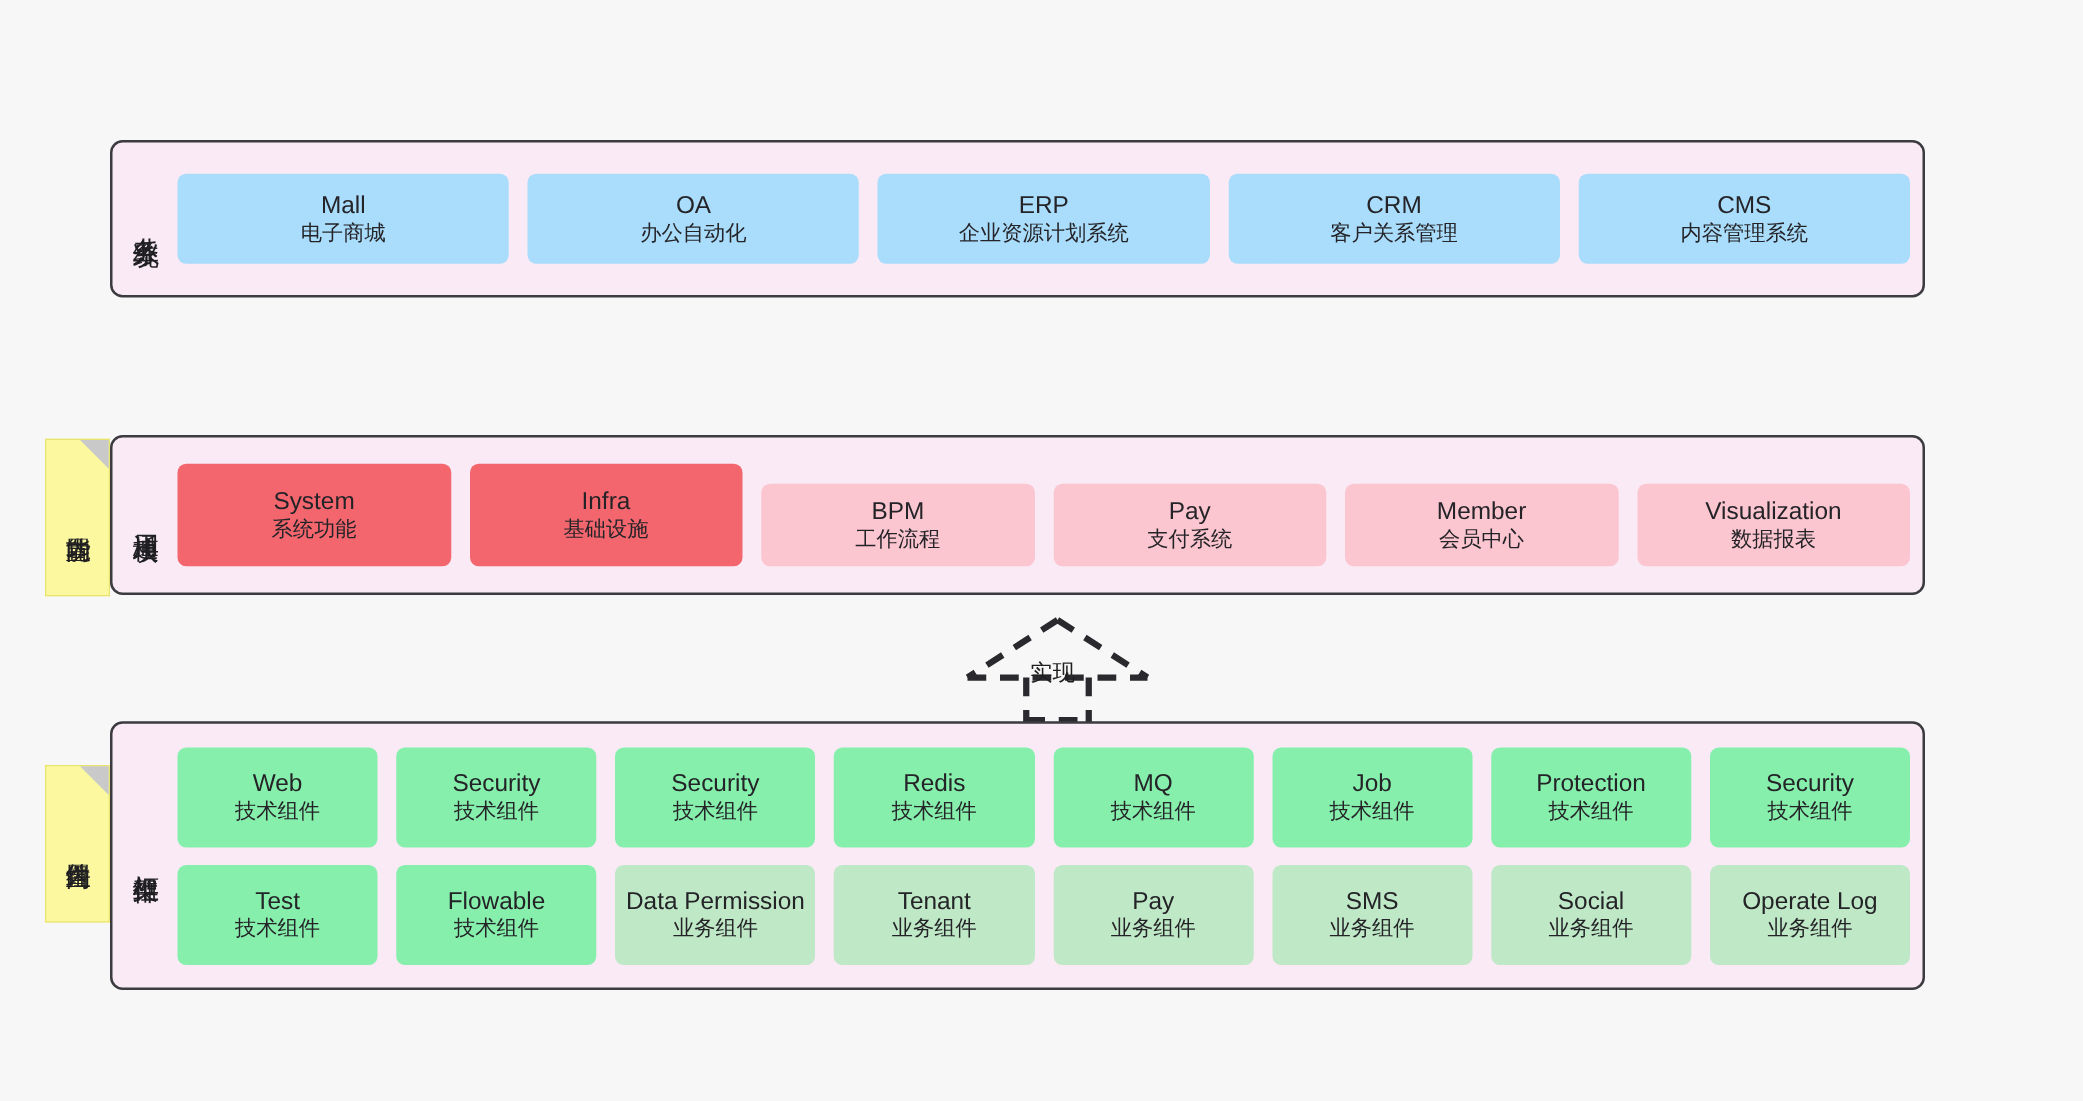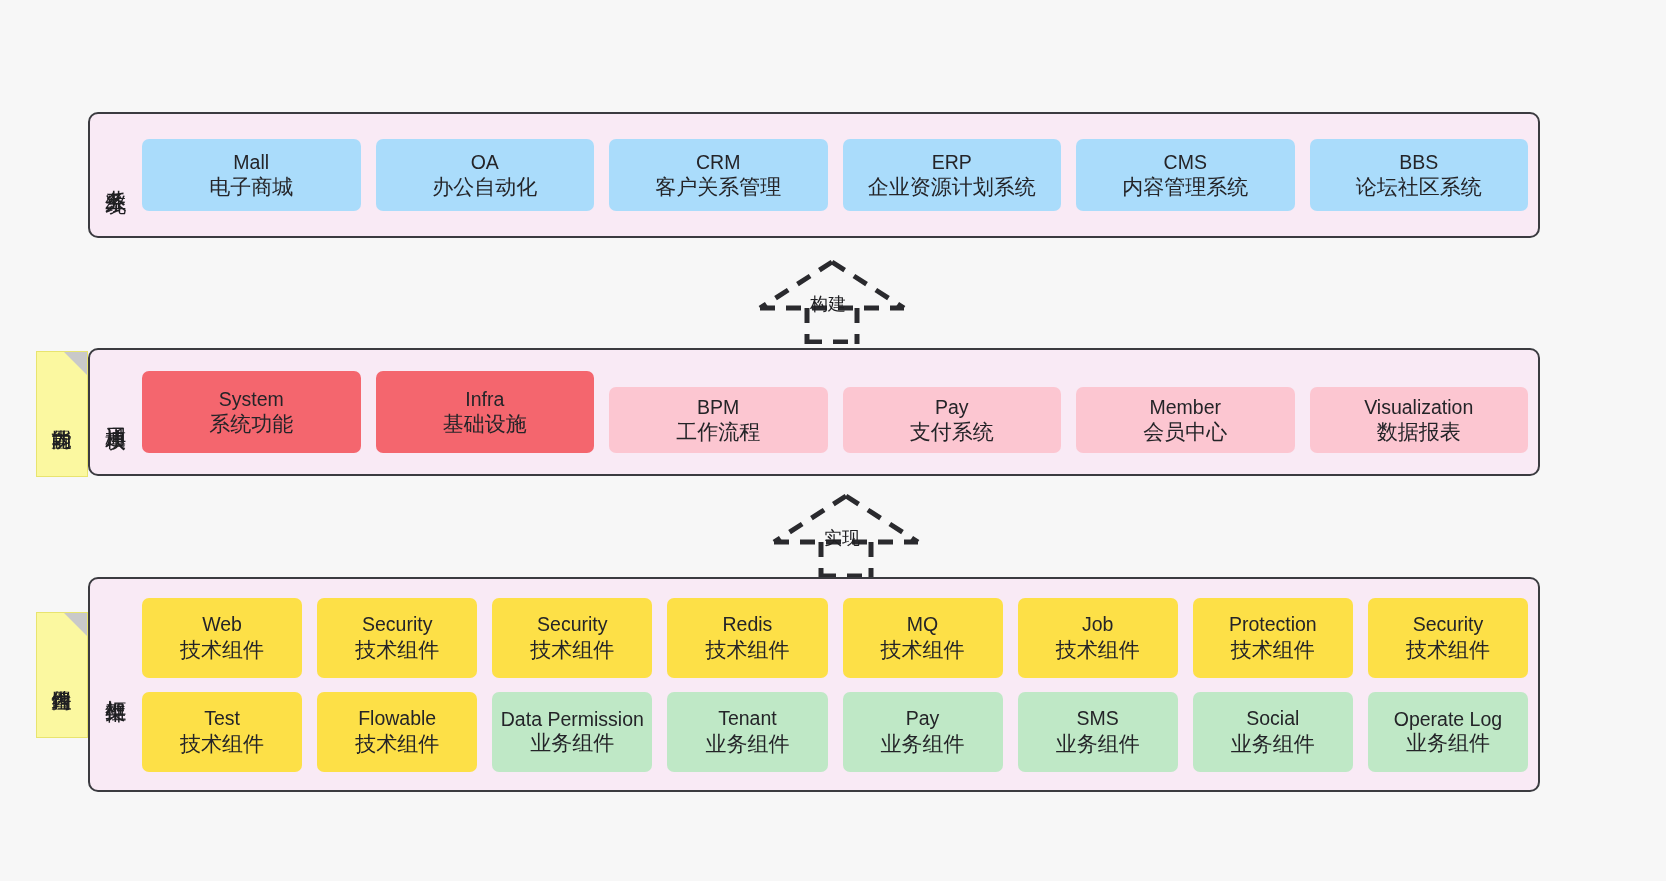--- a/index.html
+++ b/index.html
@@ -62,27 +62,27 @@
     display: flex;
     flex-direction: column;
     align-items: center;
     justify-content: center;
     text-align: center;
     color: #242428;
     line-height: 1.2;
     padding: 4px 6px;
   }
   .card .t-en { font-size: 19.5px; }
-  .card .t-cn { font-size: 21px; }
+  .card .t-cn { font-size: 17px; }
   .card.two-line-en .t-en { line-height: 1.15; }
 
   .blue        { background: #aadcfb; }
   .red         { background: #f4666e; }
   .pink        { background: #fcc6d1; margin-top: 16px; }
-  .green       { background: #fde047; }
+  .green       { background: #86efac; }
   .green-light { background: #bfe8c6; }
 
   
   #layer-business { left: 88px;  top: 112px; width: 1452px; height: 126px; }
   #layer-common   { left: 88px;  top: 348px; width: 1452px; height: 128px; }
   #layer-framework{ left: 88px;  top: 577px; width: 1452px; height: 215px; }
 
   #layer-business .row  { height: 72px; }
   #layer-common   .row  { height: 82px; }
   #layer-framework .row { height: 80px; }
@@ -140,50 +140,35 @@
       <div class="row" id="row-b0">
           <div class="card blue">
             <div class="t-en">Mall</div>
             <div class="t-cn">电子商城</div>
           </div>
           <div class="card blue">
             <div class="t-en">OA</div>
             <div class="t-cn">办公自动化</div>
           </div>
           <div class="card blue">
+            <div class="t-en">ERP</div>
+            <div class="t-cn">企业资源计划系统</div>
+          </div>
+          <div class="card blue">
             <div class="t-en">CRM</div>
             <div class="t-cn">客户关系管理</div>
           </div>
           <div class="card blue">
-            <div class="t-en">ERP</div>
-            <div class="t-cn">企业资源计划系统</div>
-          </div>
-          <div class="card blue">
             <div class="t-en">CMS</div>
             <div class="t-cn">内容管理系统</div>
           </div>
-          <div class="card blue">
-            <div class="t-en">BBS</div>
-            <div class="t-cn">论坛社区系统</div>
-          </div>
         </div>
     </div>
   </div>
 
-  <div class="uml-arrow" id="arrow-build">
-    <svg width="152" height="86" viewBox="0 0 152 86">
-      <polyline points="76,4 148,50" fill="none" stroke="#2a2a2e" stroke-width="5" stroke-dasharray="15,11" stroke-linecap="butt"></polyline>
-      <polyline points="76,4 4,50" fill="none" stroke="#2a2a2e" stroke-width="5" stroke-dasharray="15,11" stroke-linecap="butt"></polyline>
-      <polyline points="4,50 148,50" fill="none" stroke="#2a2a2e" stroke-width="5" stroke-dasharray="15,11" stroke-linecap="butt"></polyline>
-      <polyline points="51,50 51,86" fill="none" stroke="#2a2a2e" stroke-width="5" stroke-dasharray="15,11"></polyline>
-      <polyline points="101,50 101,86" fill="none" stroke="#2a2a2e" stroke-width="5" stroke-dasharray="15,11"></polyline>
-      <polyline points="51,84 101,84" fill="none" stroke="#2a2a2e" stroke-width="5" stroke-dasharray="15,11"></polyline>
-    </svg>
-    <span class="label">构建</span>
-  </div>
 
   <div class="layer" id="layer-common">
     <div class="layer-title">通用模块</div>
     <div class="layer-body">
       <div class="row" id="row-c0">
           <div class="card red">
             <div class="t-en">System</div>
             <div class="t-cn">系统功能</div>
           </div>
           <div class="card red">

